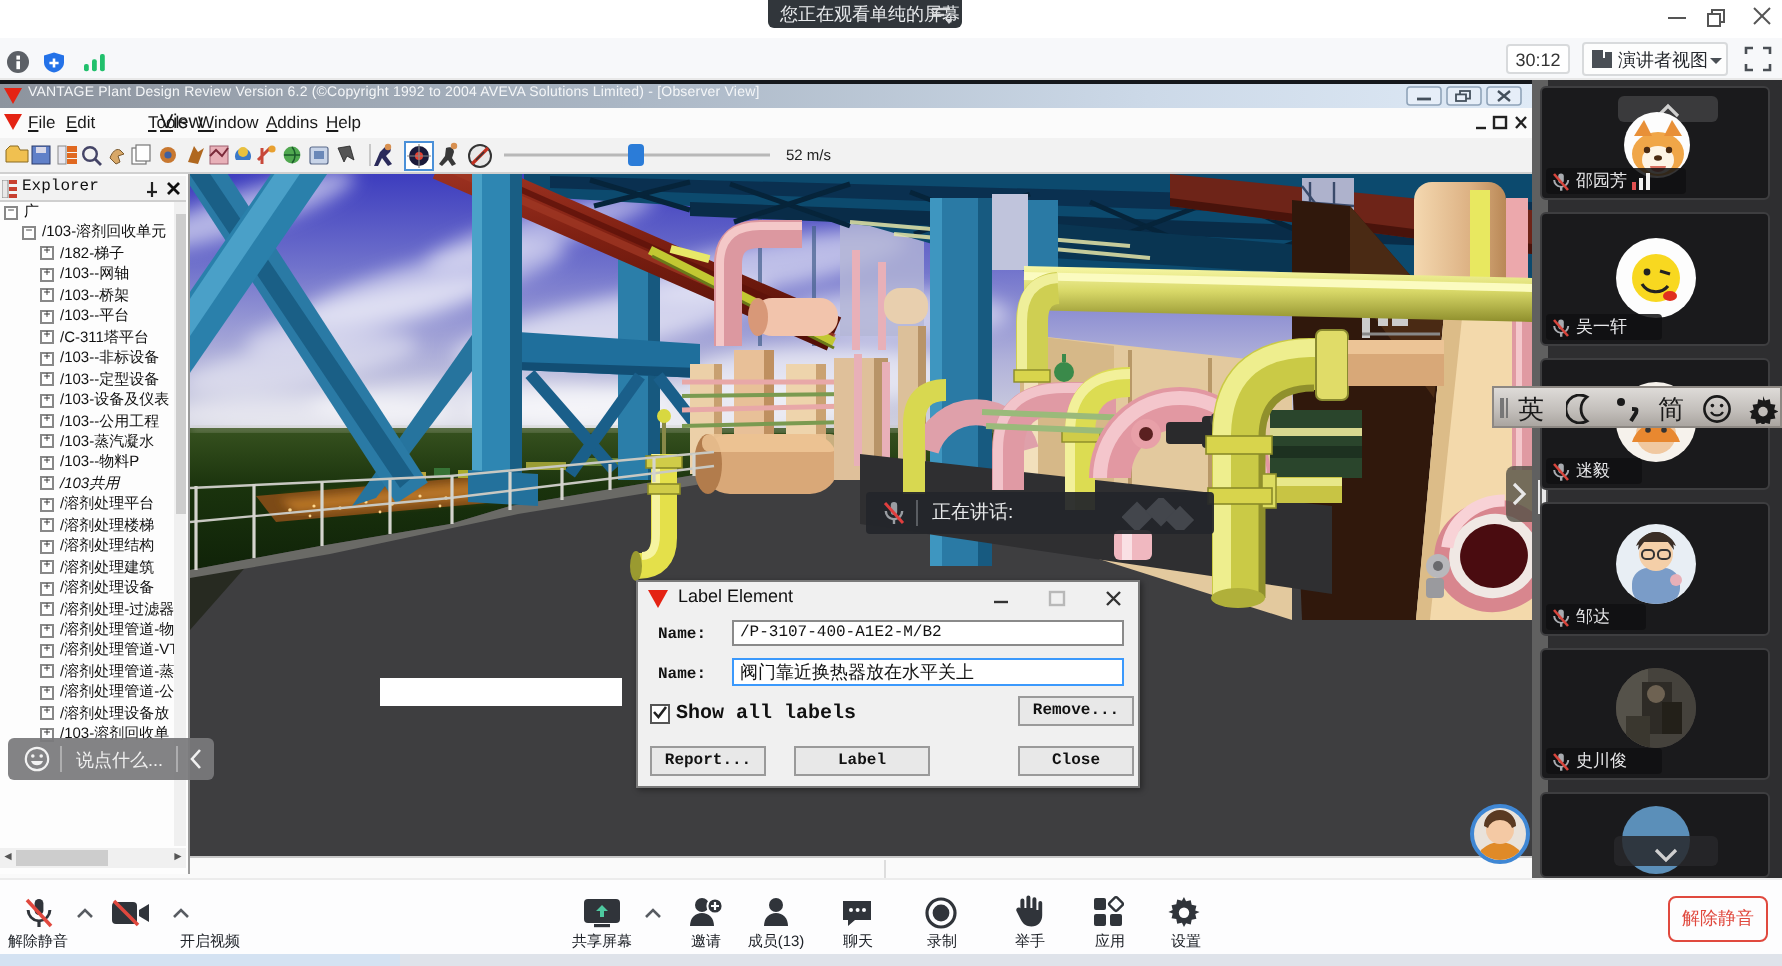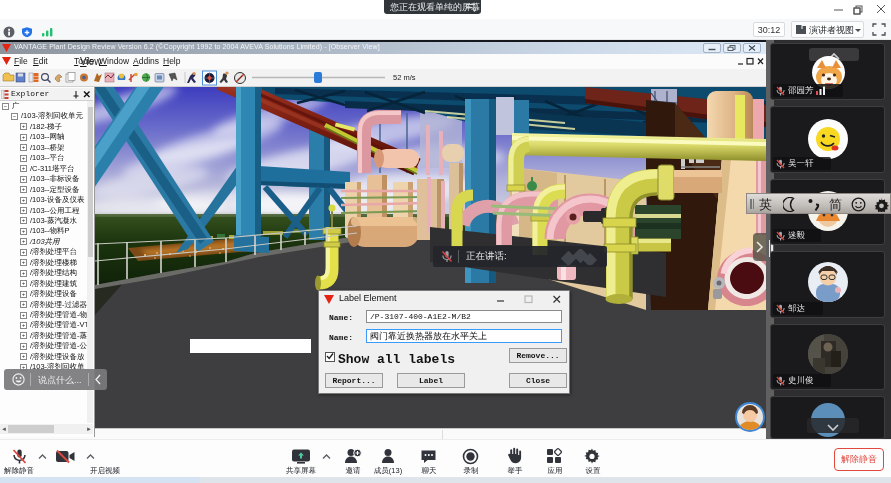--- a/index.html
+++ b/index.html
@@ -651,21 +651,21 @@
         <path d="M2.5 1l6.5 6.5M9 1L2.5 7.5" stroke="#333" stroke-width="1.2"></path>
       </svg>
   <span class="abs" style="left:10px;top:22px;font-size:8px;font-weight:bold;color:#111;">Name:</span>
   <div class="abs" style="left:47px;top:19px;width:196px;height:13px;background:#fff;border:1px solid #8a8a8a;box-sizing:border-box;font-size:8px;line-height:11px;padding-left:3px;color:#111;">/P-3107-400-A1E2-M/B2</div>
   <span class="abs" style="left:10px;top:42px;font-size:8px;font-weight:bold;color:#111;">Name:</span>
   <div class="abs" style="left:47px;top:38px;width:196px;height:14px;background:#fff;border:1px solid #3b99fc;box-sizing:border-box;font-size:9px;line-height:12px;padding-left:3px;color:#111;font-family:'Liberation Sans',sans-serif;">阀门靠近换热器放在水平关上</div>
   <div class="abs" style="left:6px;top:61px;width:8px;height:8px;background:#fff;border:1px solid #555;"></div>
   <svg class="abs" style="left:7px;top:61px;" width="8" height="8">
         <path d="M1 4l2.2 2.5L7 1.5" fill="none" stroke="#222" stroke-width="1.3"></path>
       </svg>
-  <span class="abs" style="left:19px;top:61px;font-size:13px;font-weight:bold;color:#111;">Show all labels</span>
+  <span class="abs" style="left:19px;top:61px;font-size:10px;font-weight:bold;color:#111;">Show all labels</span>
   <div class="abs" style="left:190px;top:57px;width:58px;height:15px;background:#e8e8e8;border:1px solid #9a9a9a;box-sizing:border-box;text-align:center;font-size:8px;font-weight:bold;line-height:13px;color:#111;">Remove...</div>
   <div class="abs" style="left:6px;top:82px;width:58px;height:15px;background:#e8e8e8;border:1px solid #9a9a9a;box-sizing:border-box;text-align:center;font-size:8px;font-weight:bold;line-height:13px;color:#111;">Report...</div>
   <div class="abs" style="left:78px;top:82px;width:68px;height:15px;background:#e8e8e8;border:1px solid #9a9a9a;box-sizing:border-box;text-align:center;font-size:8px;font-weight:bold;line-height:13px;color:#111;">Label</div>
   <div class="abs" style="left:190px;top:82px;width:58px;height:15px;background:#e8e8e8;border:1px solid #9a9a9a;box-sizing:border-box;text-align:center;font-size:8px;font-weight:bold;line-height:13px;color:#111;">Close</div>
 </div>
 
 <div class="abs" style="left:735px;top:402px;width:30px;height:30px;border-radius:50%;border:2px solid #3f87d4;box-sizing:border-box;overflow:hidden;background:#e9e2da;">
   <svg width="26" height="26">
         <circle cx="13" cy="30" r="13" fill="#e08a28"></circle>
         <circle cx="13" cy="11" r="7" fill="#f4c9a4"></circle>

